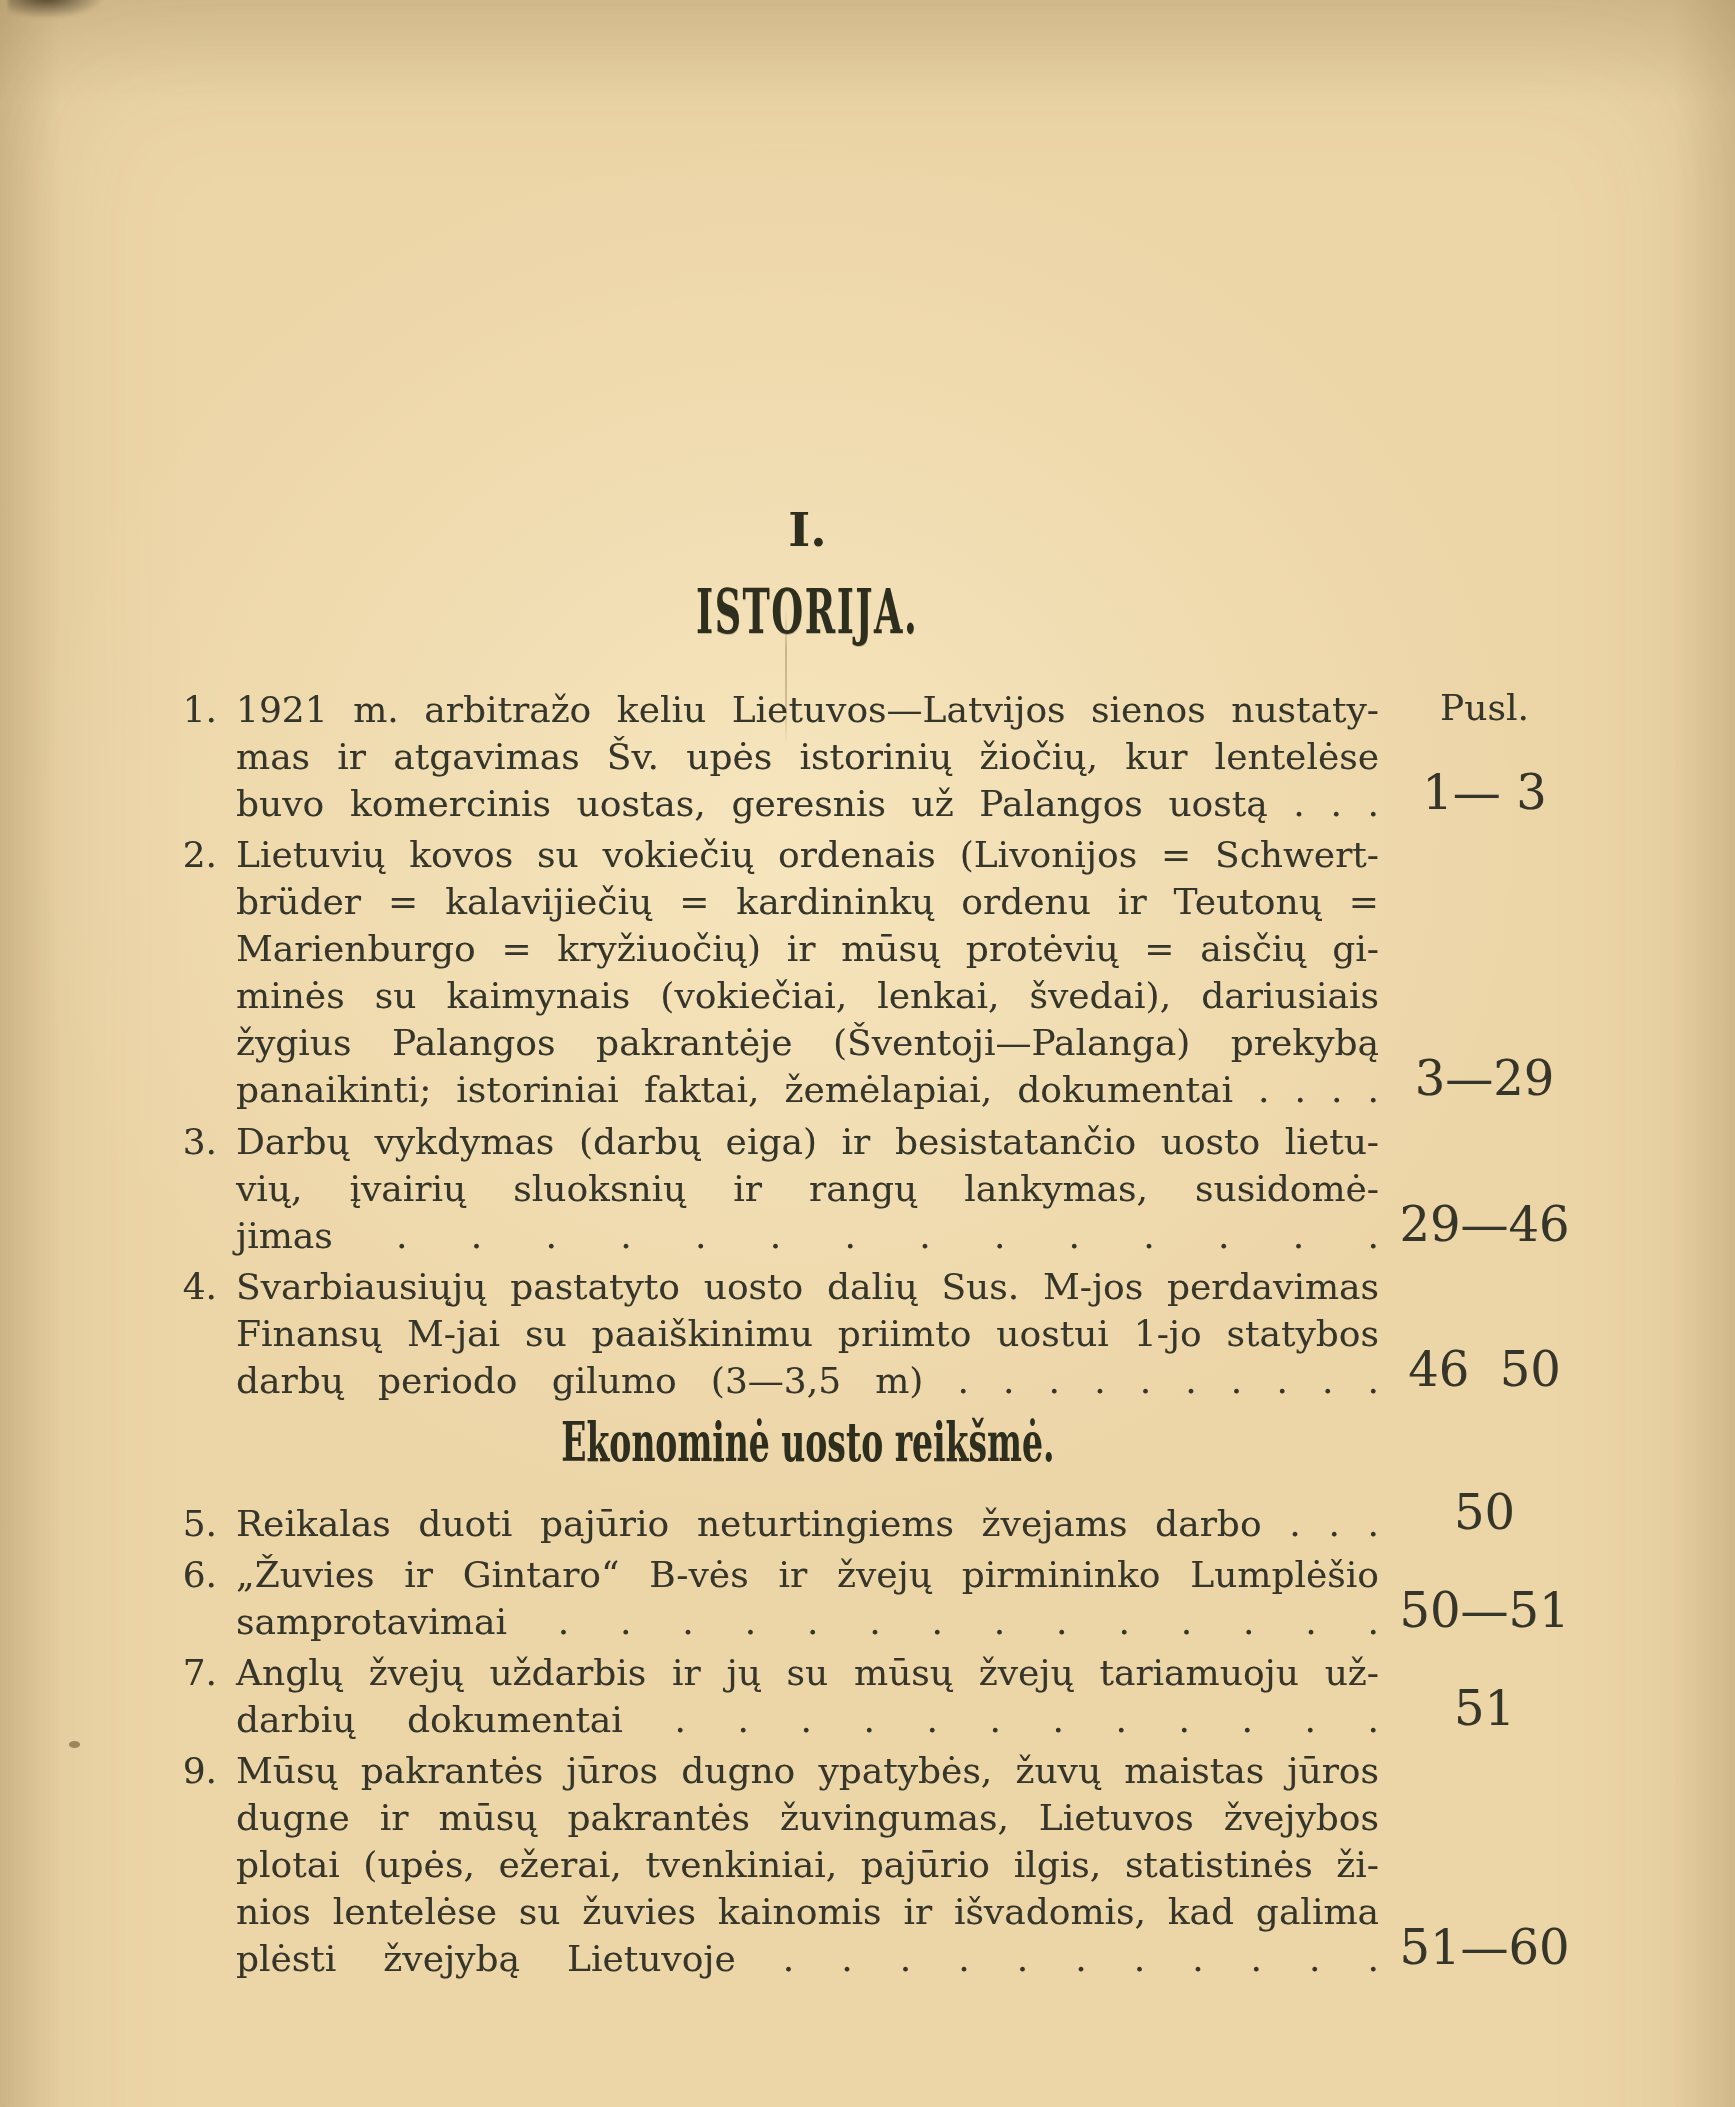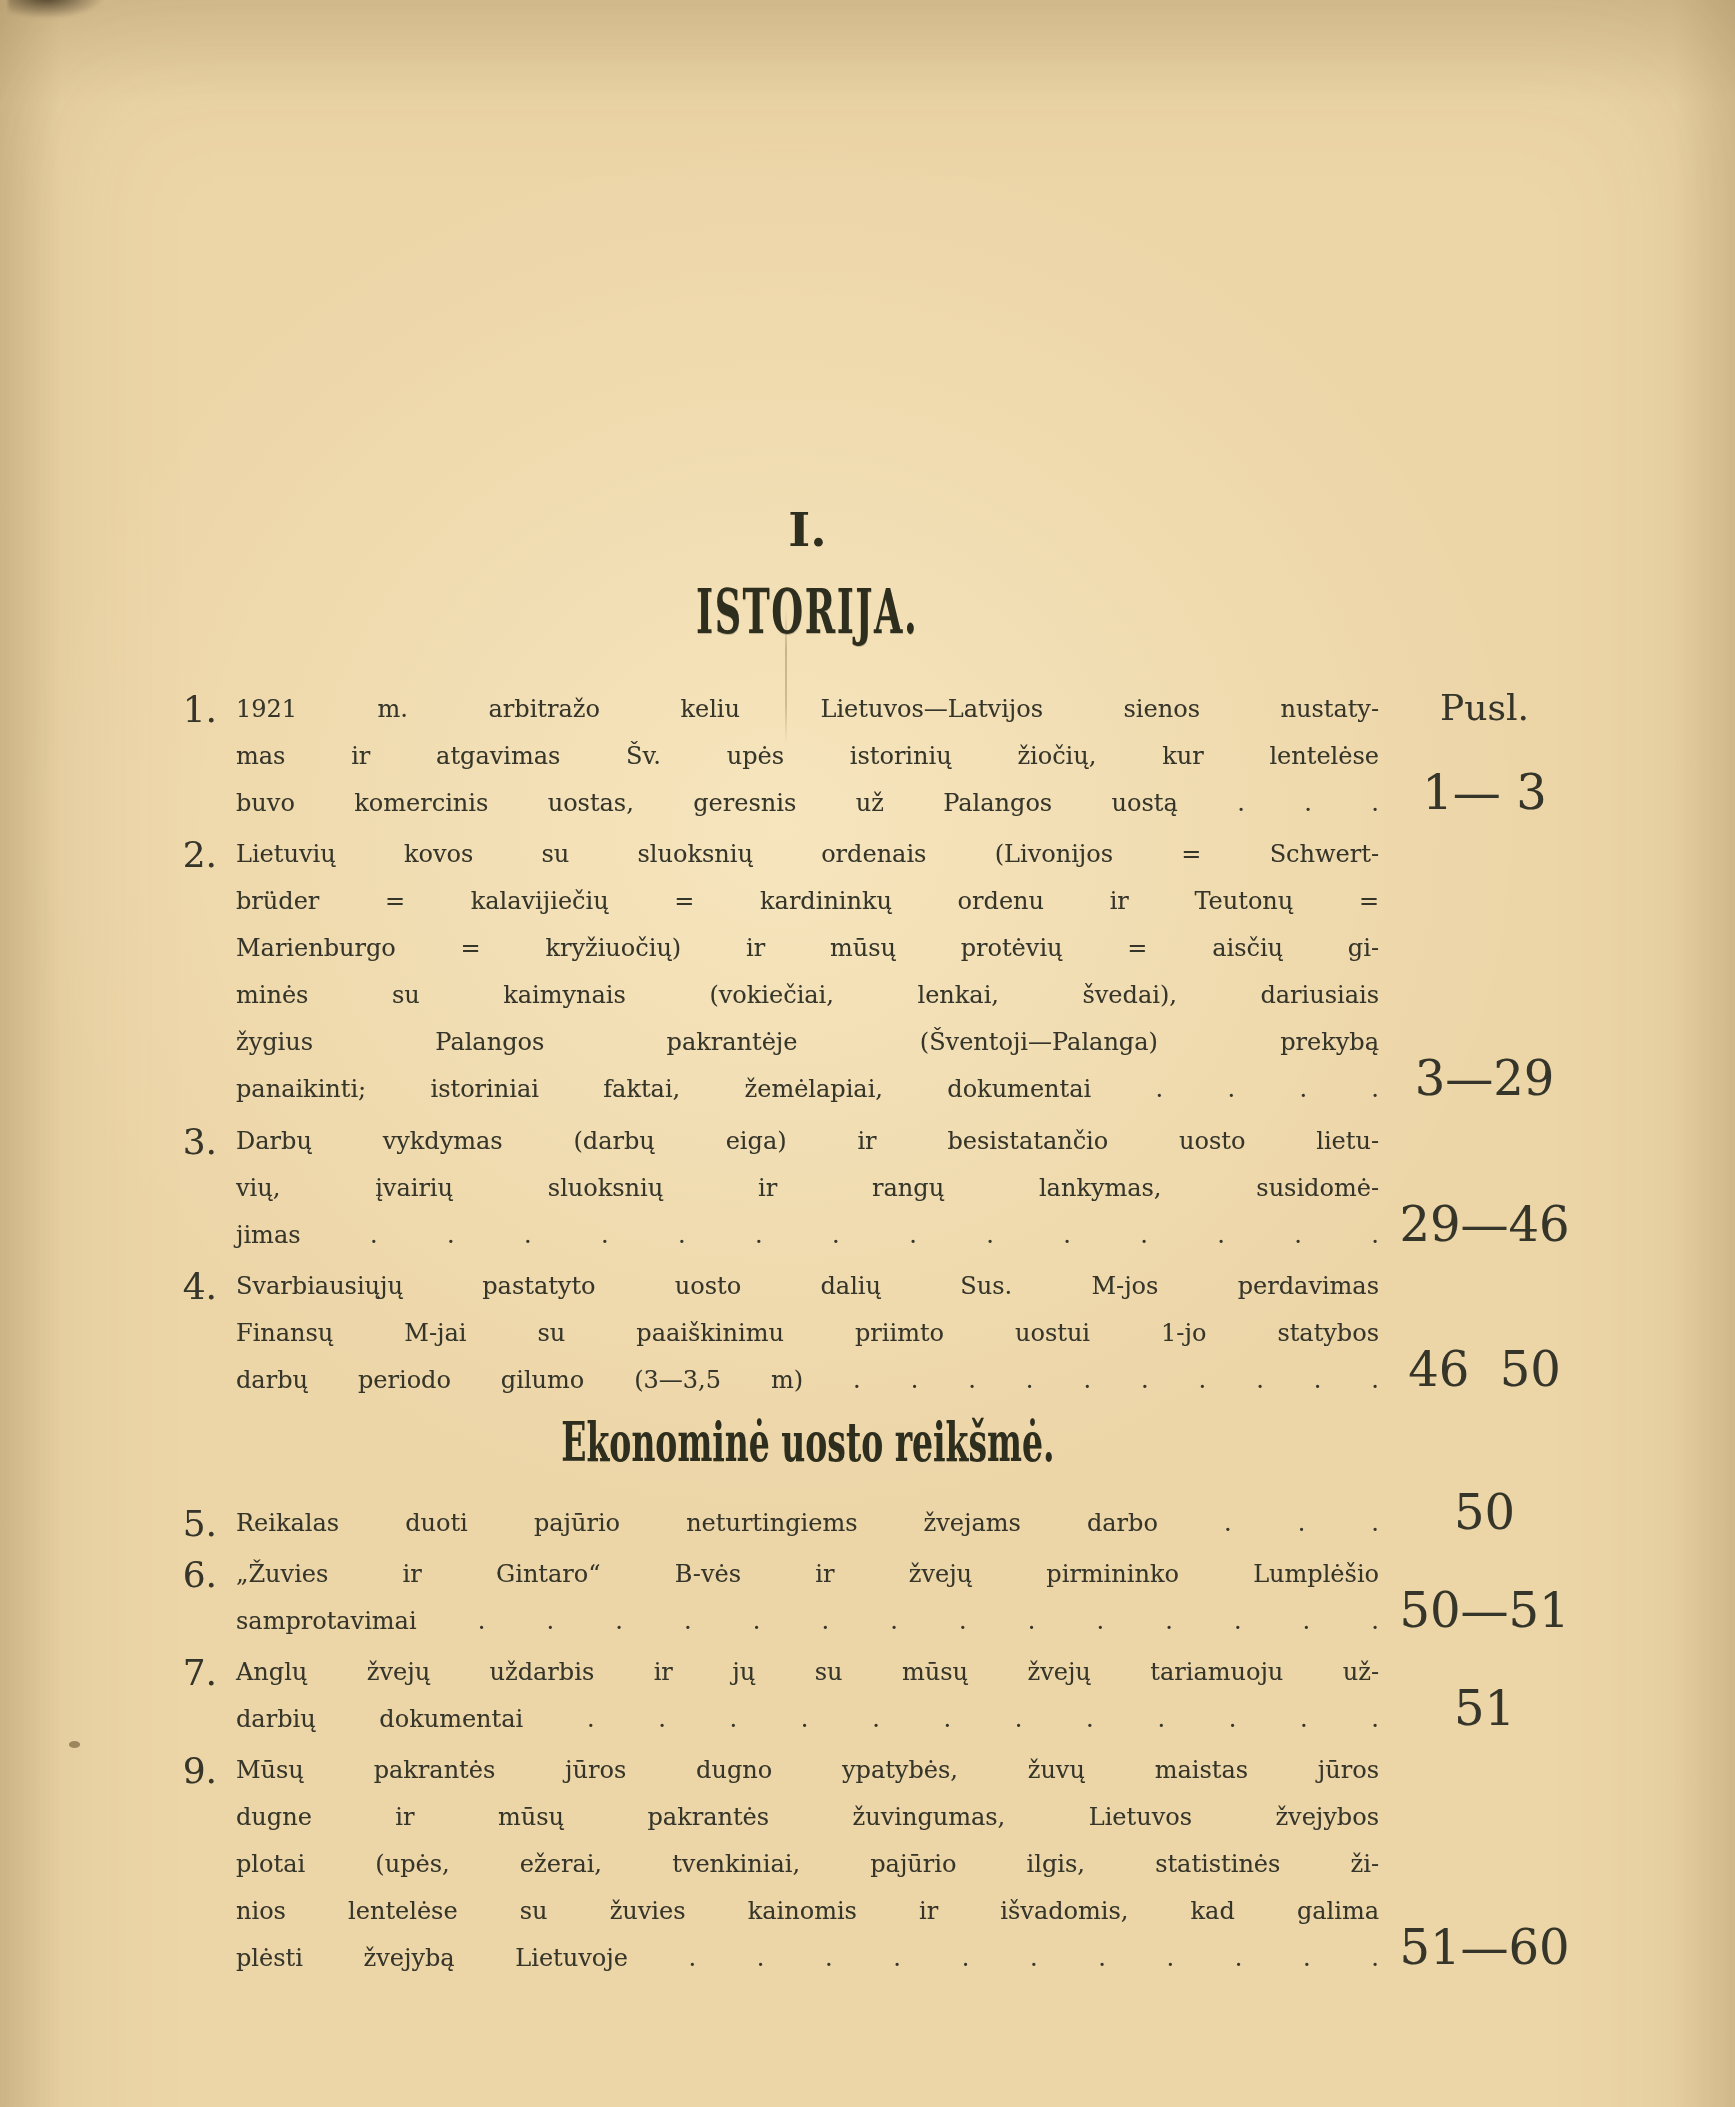--- a/index.html
+++ b/index.html
@@ -48,21 +48,21 @@
   }
   .subheading span{
     display:inline-block; font-size:55px;
     transform:scaleX(0.60); transform-origin:50% 50%;
     text-shadow:0.4px 0.4px 0 rgba(52,52,34,0.22);
   }
   .item{
     position:relative; margin:0 0 4.2px 0;
   }
   .line{
-    font-size:24px; line-height:47px;
+    font-size:36px; line-height:47px;
     text-align:justify; text-align-last:justify;
     text-shadow:0.2px 0.4px 0 rgba(56,56,38,0.22);
   }
   .num{
     position:absolute; left:-76px; top:0; width:57px;
     font-size:36px; line-height:47px; text-align:right;
     text-shadow:0.2px 0.4px 0 rgba(56,56,38,0.22);
   }
   .pages{
     position:absolute; right:-192px; bottom:11px; width:173px;
@@ -104,21 +104,21 @@
         <div class="item">
           <span class="num">1.</span>
           <div class="line">1921 m. arbitražo keliu Lietuvos—Latvijos sienos nustaty-</div>
           <div class="line">mas ir atgavimas Šv. upės istorinių žiočių, kur lentelėse</div>
           <div class="line">buvo komercinis uostas, geresnis už Palangos uostą . . .</div>
           <span class="pages">1— 3</span>
           <span class="pusl">Pusl.</span>
         </div>
         <div class="item">
           <span class="num">2.</span>
-          <div class="line">Lietuvių kovos su sluoksnių ordenais (Livonijos = Schwert-</div>
+          <div class="line">Lietuvių kovos su vokiečių ordenais (Livonijos = Schwert-</div>
           <div class="line">brüder = kalavijiečių = kardininkų ordenu ir Teutonų =</div>
           <div class="line">Marienburgo = kryžiuočių) ir mūsų protėvių = aisčių gi-</div>
           <div class="line">minės su kaimynais (vokiečiai, lenkai, švedai), dariusiais</div>
           <div class="line">žygius Palangos pakrantėje (Šventoji—Palanga) prekybą</div>
           <div class="line">panaikinti; istoriniai faktai, žemėlapiai, dokumentai . . . .</div>
           <span class="pages">3—29</span>
         </div>
         <div class="item">
           <span class="num">3.</span>
           <div class="line">Darbų vykdymas (darbų eiga) ir besistatančio uosto lietu-</div>

